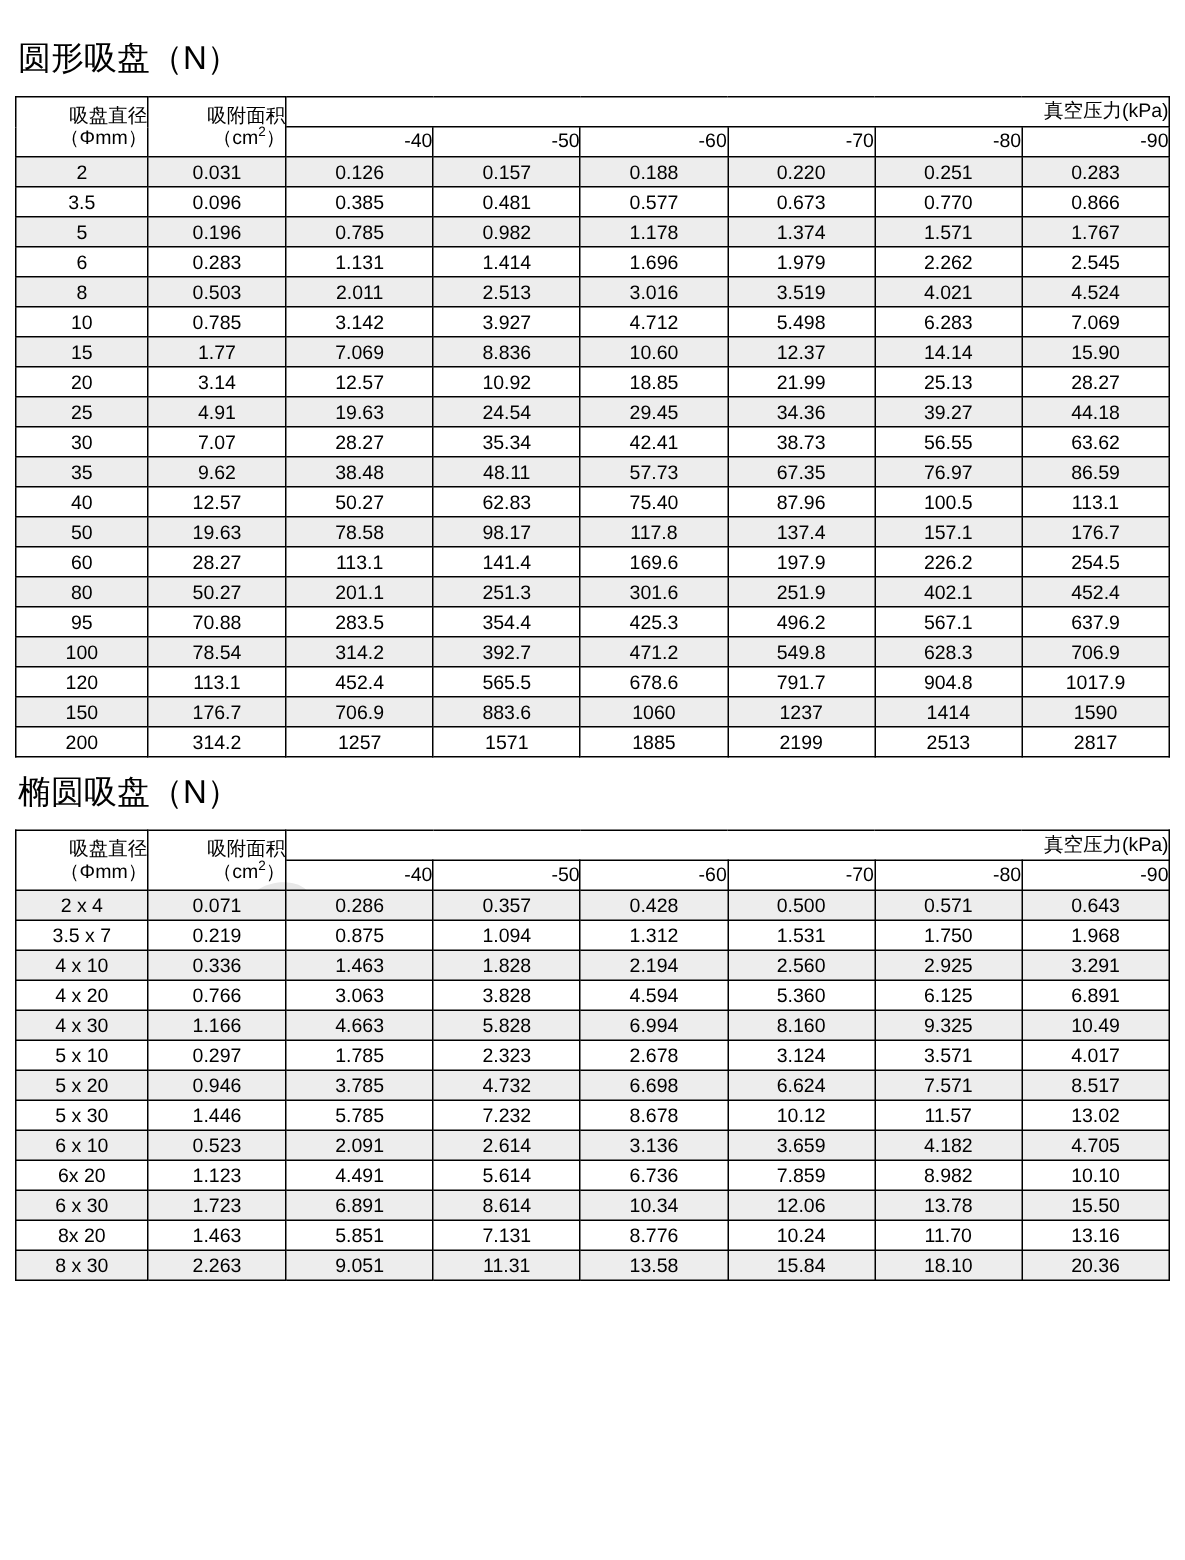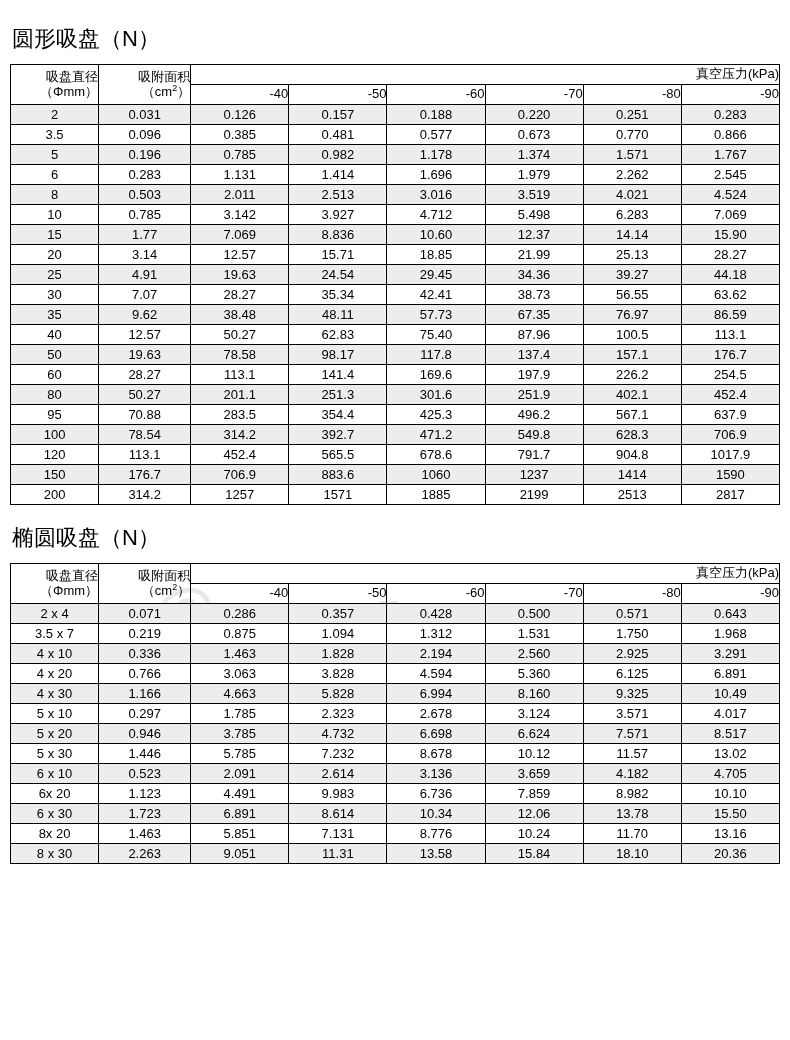--- a/index.html
+++ b/index.html
@@ -63,21 +63,21 @@
     line-height: 1.05;
   }
 
   .section-heading {
     font-size: 22px;
     font-weight: normal;
     margin: 24px 0 10px 2px;
     letter-spacing: 0px;
   }
   .section-heading.second {
-    margin-top: 18px;
+    margin-top: 8px;
   }
 
   table.spec {
     border-collapse: collapse;
     width: 770px;
     table-layout: fixed;
     background: transparent;
   }
   table.spec td, table.spec th {
     border: 1px solid #000000;
@@ -226,21 +226,21 @@
             <td>8.836</td>
             <td>10.60</td>
             <td>12.37</td>
             <td>14.14</td>
             <td>15.90</td>
           </tr>
           <tr class="plain">
             <td>20</td>
             <td>3.14</td>
             <td>12.57</td>
-            <td>15.71</td>
+            <td>10.92</td>
             <td>18.85</td>
             <td>21.99</td>
             <td>25.13</td>
             <td>28.27</td>
           </tr>
           <tr class="shaded">
             <td>25</td>
             <td>4.91</td>
             <td>19.63</td>
             <td>24.54</td>
@@ -484,21 +484,21 @@
             <td>2.614</td>
             <td>3.136</td>
             <td>3.659</td>
             <td>4.182</td>
             <td>4.705</td>
           </tr>
           <tr class="plain">
             <td>6x 20</td>
             <td>1.123</td>
             <td>4.491</td>
-            <td>9.983</td>
+            <td>5.614</td>
             <td>6.736</td>
             <td>7.859</td>
             <td>8.982</td>
             <td>10.10</td>
           </tr>
           <tr class="shaded">
             <td>6 x 30</td>
             <td>1.723</td>
             <td>6.891</td>
             <td>8.614</td>

